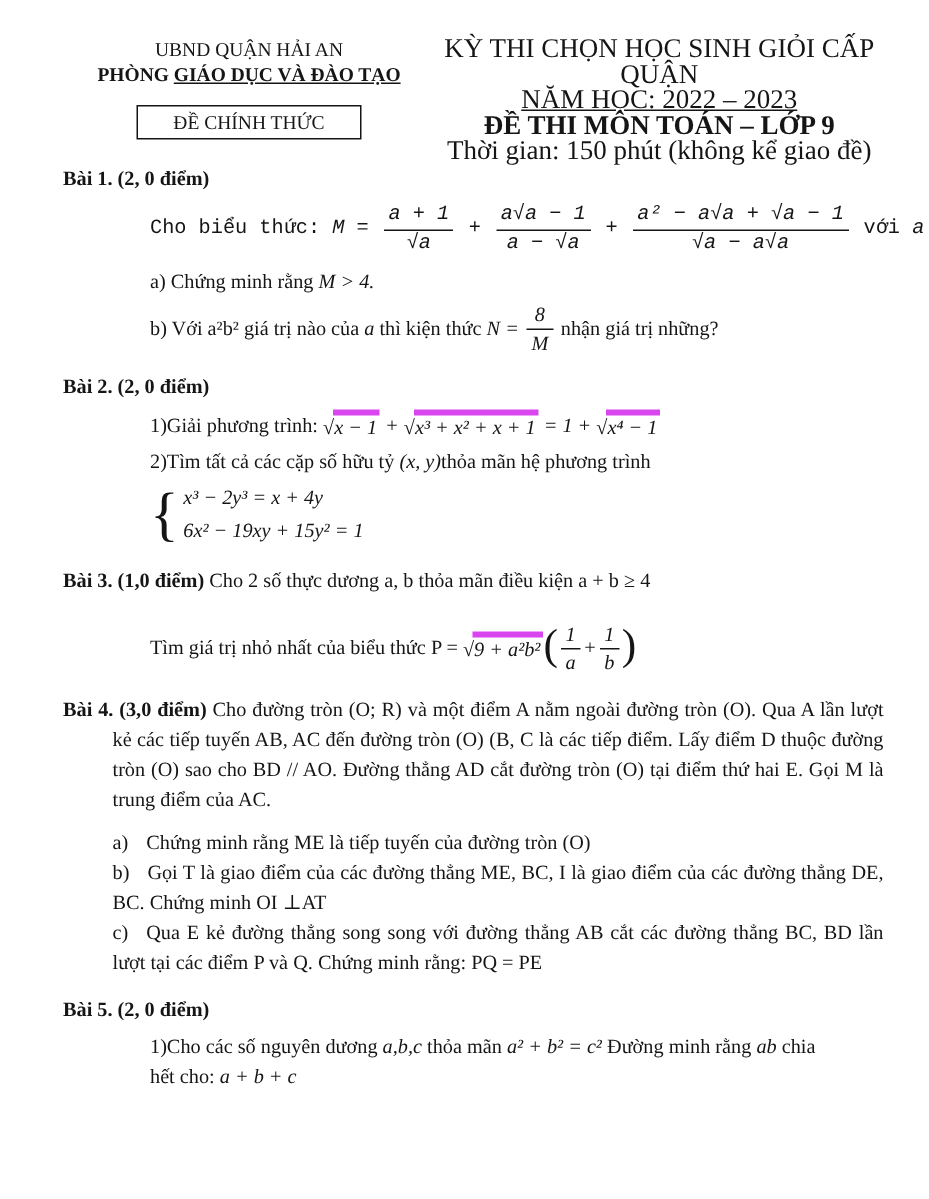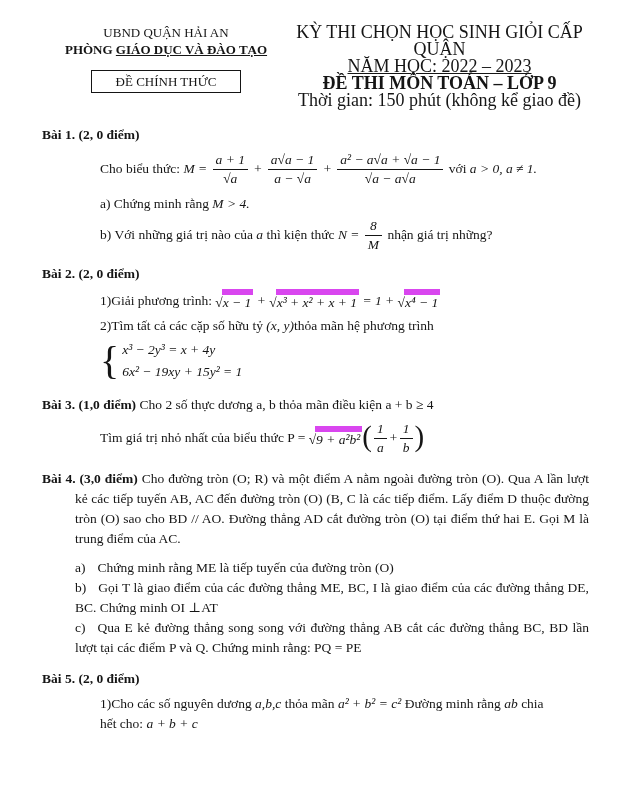--- a/index.html
+++ b/index.html
@@ -31,45 +31,45 @@
   .mline > span { vertical-align: middle; }
 
   
   .frac { display: inline-block; vertical-align: middle; text-align: center; line-height: 16px; margin: 0 2px; }
   .frac .num { display: block; padding: 1px 3px 1px; }
   .frac .den { display: block; border-top: 1px solid #151515; padding: 1px 3px 0; }
 
   
   .sqrt { white-space: nowrap; font-style: italic; }
   .sqrt::before { content: "√"; margin-right: -1px; }
-  .sqrt .rad { display: inline-block; border-top: 6px solid #d946ef; padding: 0 2px 0 1px; line-height: 16px; }
+  .sqrt .rad { display: inline-block; border-top: 4px solid #d946ef; padding: 0 2px 0 1px; line-height: 16px; }
 
   
   .system { display: flex; align-items: center; margin-left: 58px; }
   .sys-brace { font-size: 40px; line-height: 40px; font-weight: 300; margin-right: 3px; font-style: normal; }
   .sys-eqs > div { line-height: 22px; }
 
   .bigp { font-size: 29px; line-height: 1; vertical-align: middle; font-style: normal; position: relative; top: -2px; }
 
   
   .hang { padding-left: 33px; text-indent: -33px; text-align: justify; }
   .item { padding-left: 33px; text-align: justify; }
   .lbl { margin-right: 12px; }
 
   
-  .s-b1-title { margin-top: 16px; }
-  .s-b1-formula { margin-top: 6px; margin-bottom: 4px; }
+  .s-b1-title { }
+  .s-b1-formula { margin-top: 6px; margin-bottom: 4px; font-family: Liberation Mono, monospace; }
   .s-b1-a { margin-top: 7px; }
   .s-b1-b { margin-top: 3px; }
   .s-b2-title { margin-top: 11px; }
   .s-b2-eq { margin-top: 5px; }
   .s-b2-i2 { margin-top: 3px; }
   .s-b2-sys { margin-top: 3px; }
   .s-b3-title { margin-top: 12px; }
-  .s-b3-p { margin-top: 5px; }
+  .s-b3-p { margin-top: 17px; }
   .s-b4 { margin-top: 13px; }
   .s-b4-items { margin-top: 9px; }
   .s-b5-title { margin-top: 11px; }
   .s-b5-l1 { margin-top: 5px; }
 </style>
 </head>
 <body>
 
 <div class="page">
 
@@ -99,21 +99,21 @@
     <span class="math">+</span>
     <span class="frac math"><span class="num">a² − a√a + √a − 1</span><span class="den">√a − a√a</span></span>
     <span>với</span>
     <span class="math">a &gt; 0, a ≠ 1.</span>
   </div>
   <div class="ind s-b1-a">
     <span>a) Chứng minh rằng</span>
     <span class="math">M &gt; 4.</span>
   </div>
   <div class="mline s-b1-b">
-    <span>b) Với những giá trị nào của</span>
+    <span>b) Với a²b² giá trị nào của</span>
     <span class="math">a</span>
     <span>thì kiện thức</span>
     <span class="math">N =</span>
     <span class="frac math"><span class="num">8</span><span class="den">M</span></span>
     <span>nhận giá trị những?</span>
   </div>
 
   <div class="bai-title s-b2-title">Bài 2. (2, 0 điểm)</div>
   <div class="mline s-b2-eq">
     <span>1)Giải phương trình:</span>

